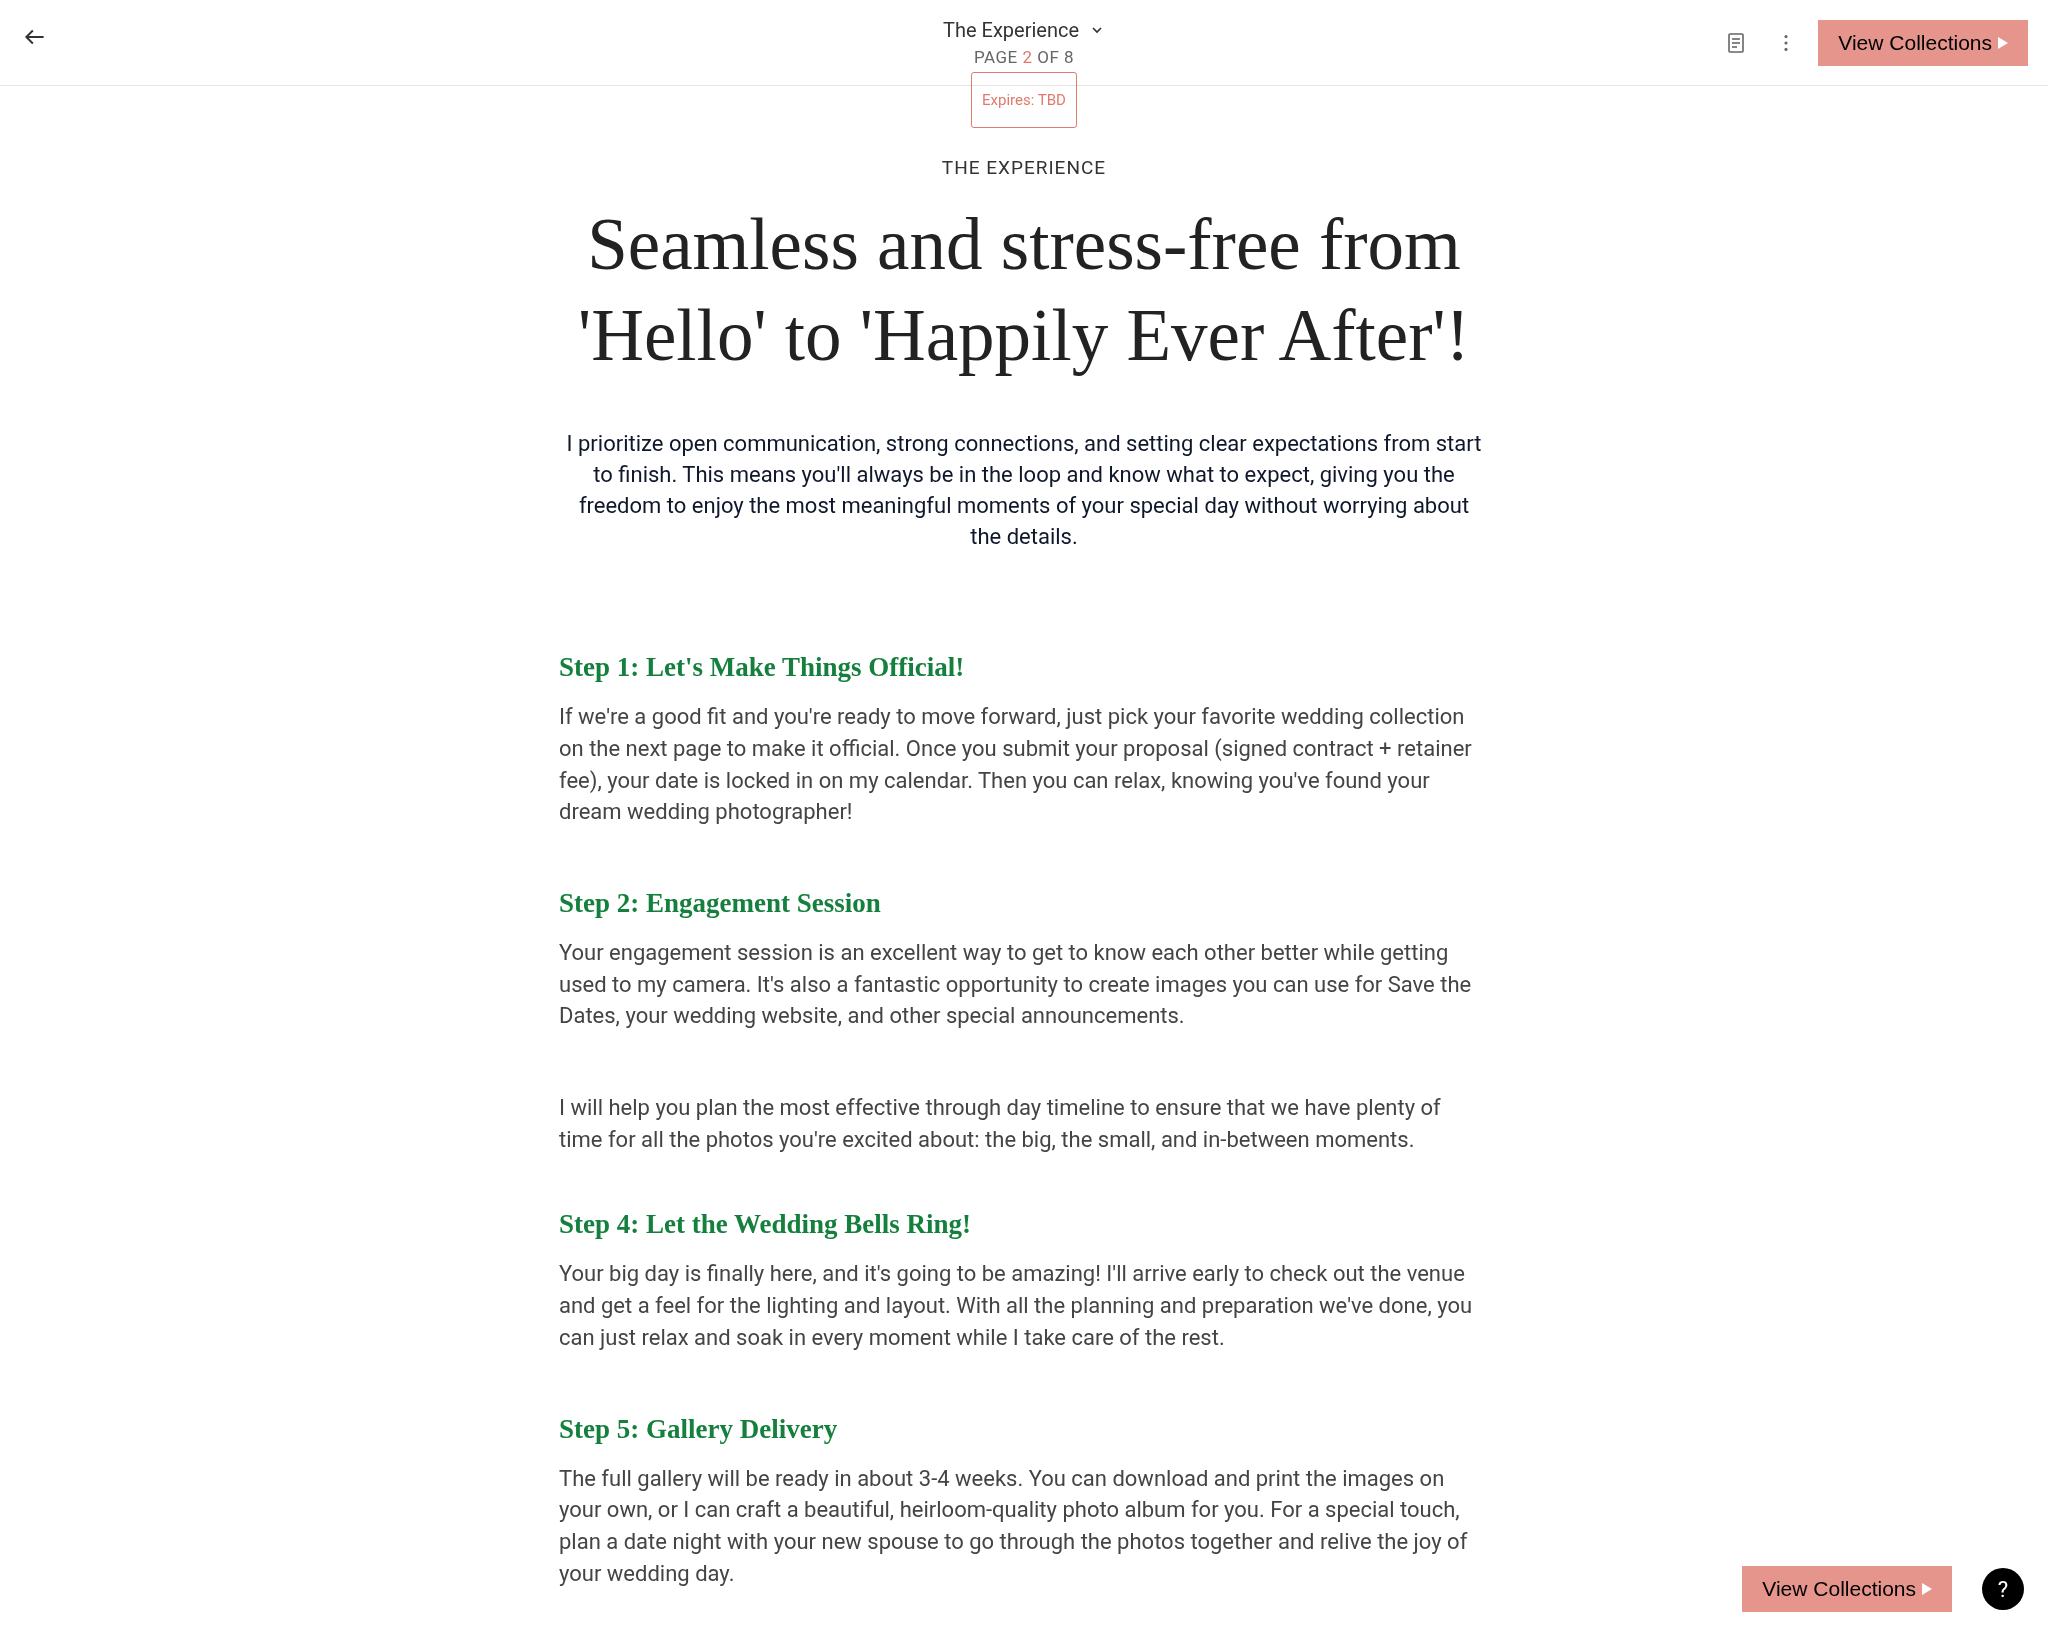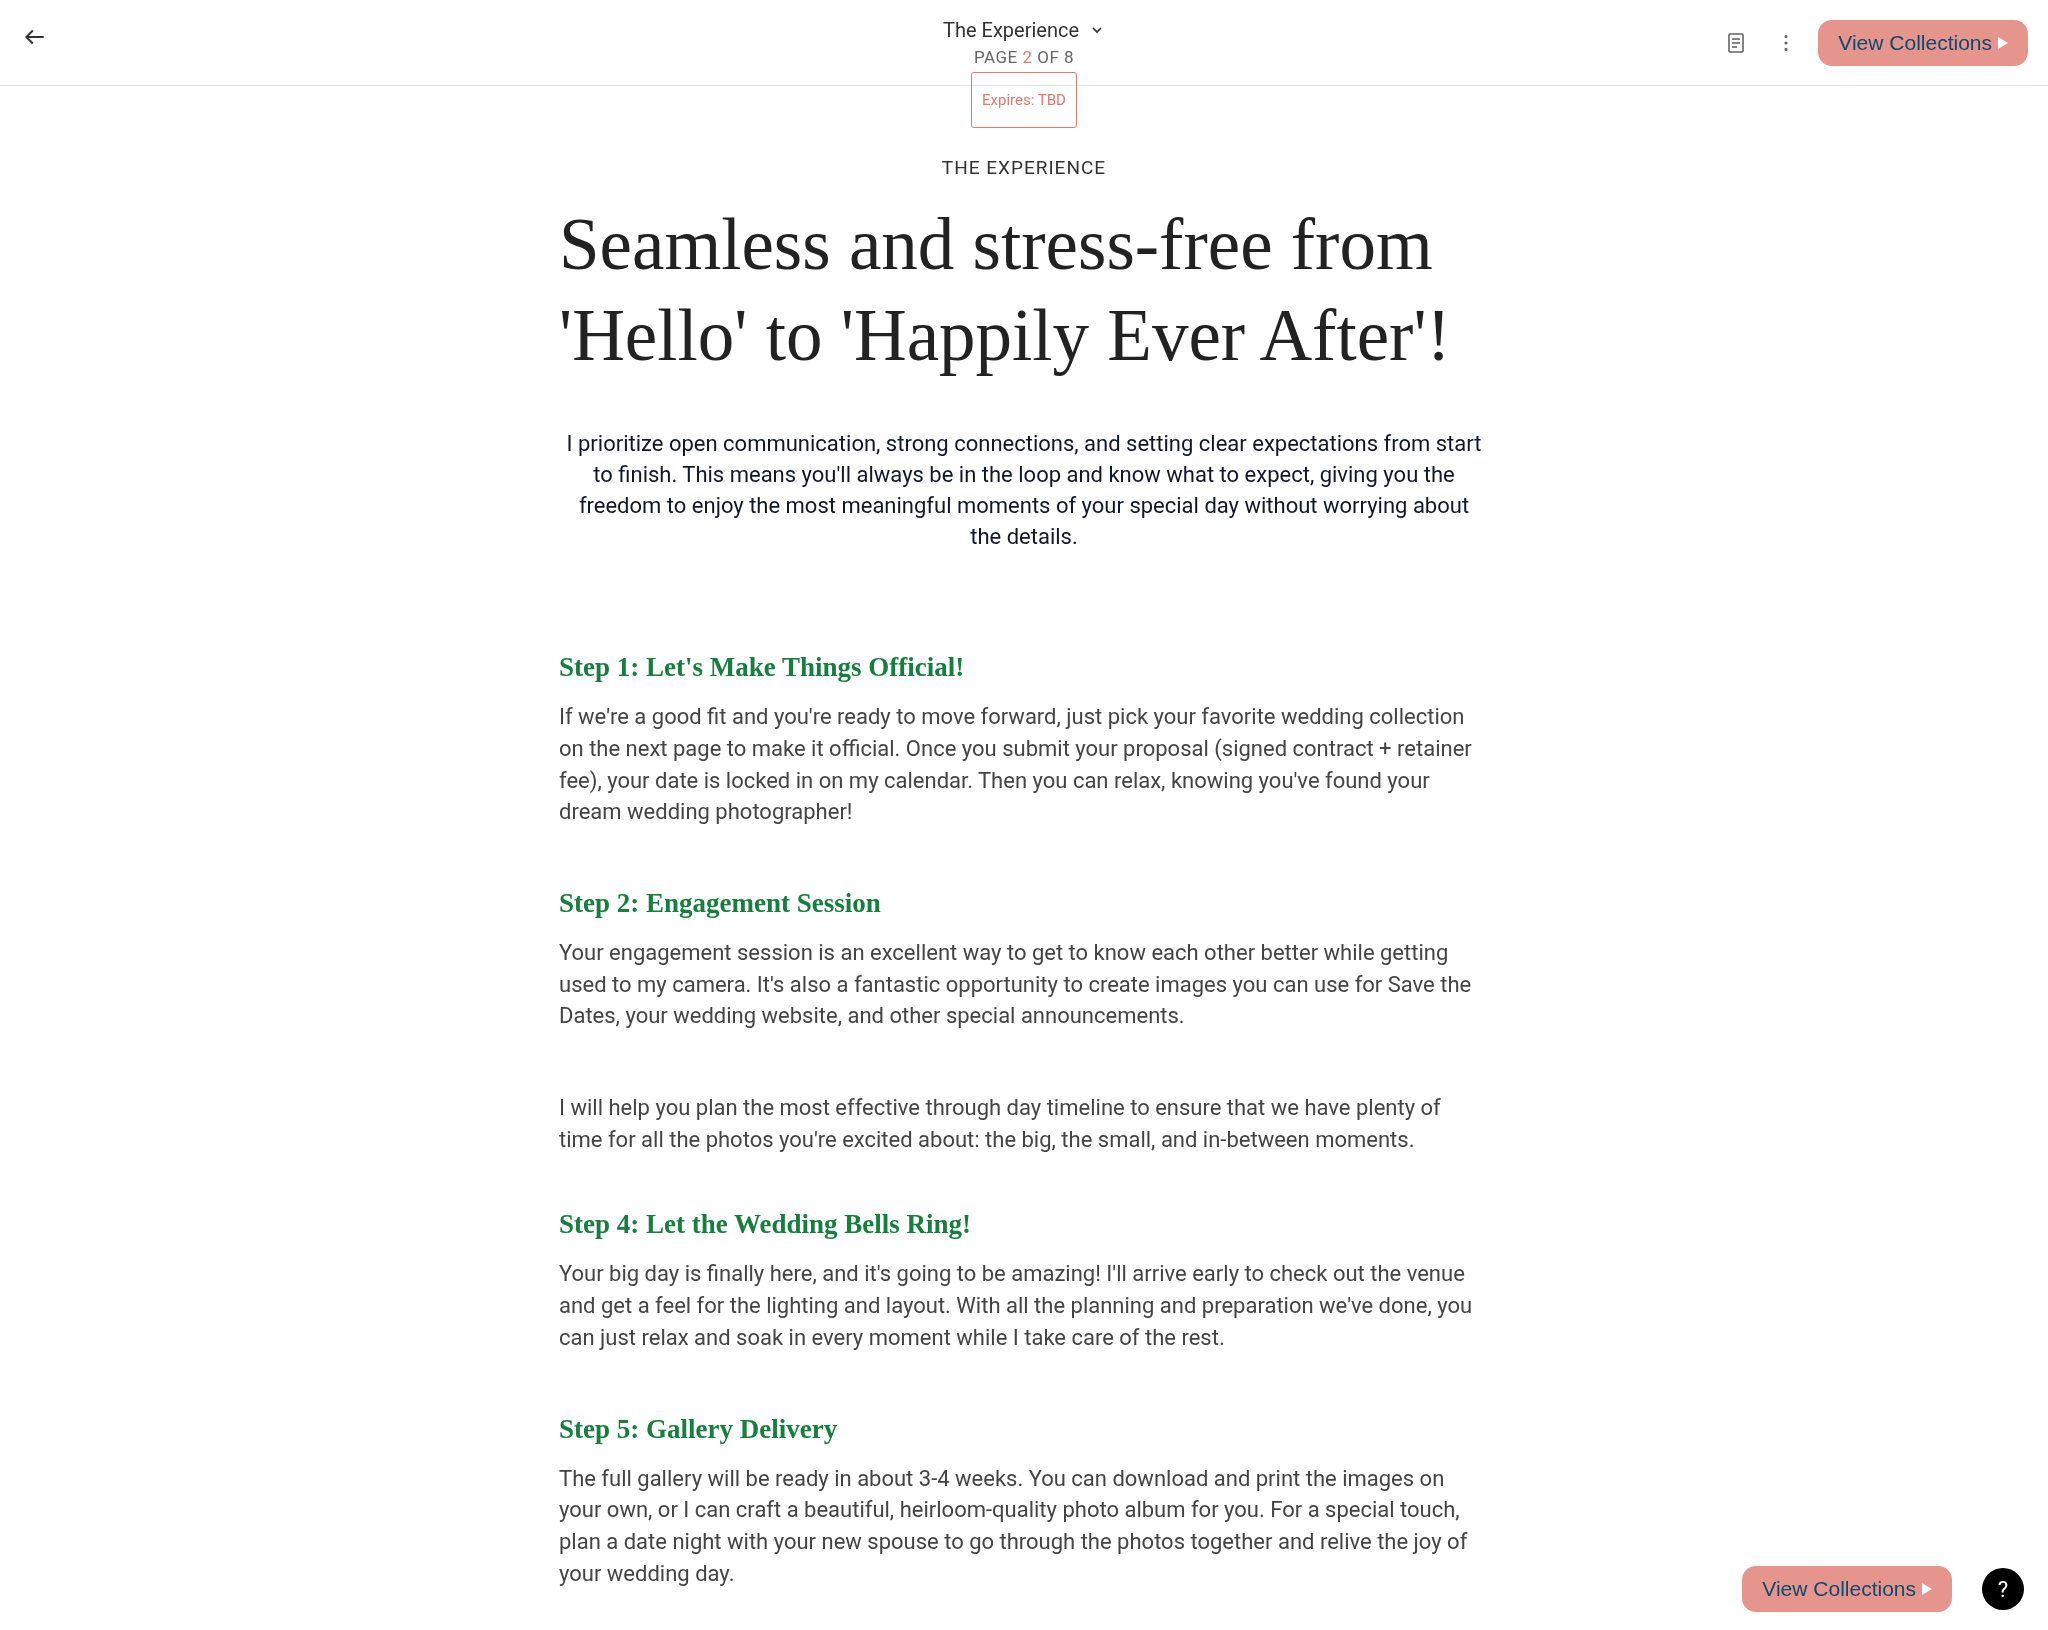--- a/index.html
+++ b/index.html
@@ -82,25 +82,25 @@
       width: 36px;
       height: 36px;
       display: flex;
       align-items: center;
       justify-content: center;
       cursor: pointer;
       color: #666;
     }
     .view-collections-btn {
       background: #e6958c;
-      color: #0c4a6e;
+      color: #000000;
       border: none;
       padding: 11px 20px;
       font-size: 21px;
-      border-radius: 14px;
+      border-radius: 0;
       cursor: pointer;
       display: flex;
       align-items: center;
       gap: 6px;
     }
     .content {
       max-width: 930px;
       margin: 0 auto;
       padding-top: 70px;
     }
@@ -109,21 +109,21 @@
       font-size: 19px;
       letter-spacing: 1px;
       color: #333;
       margin-bottom: 20px;
     }
     .main-title {
       font-family: Garamond, "Times New Roman", serif;
       font-weight: 400;
       font-size: 73px;
       line-height: 1.25;
-      text-align: left;
+      text-align: center;
       color: #222;
       margin-bottom: 46px;
     }
     .intro-text {
       text-align: center;
       font-size: 22px;
       line-height: 1.42;
       color: #0f172a;
       margin-bottom: 100px;
       padding: 0 5px;

